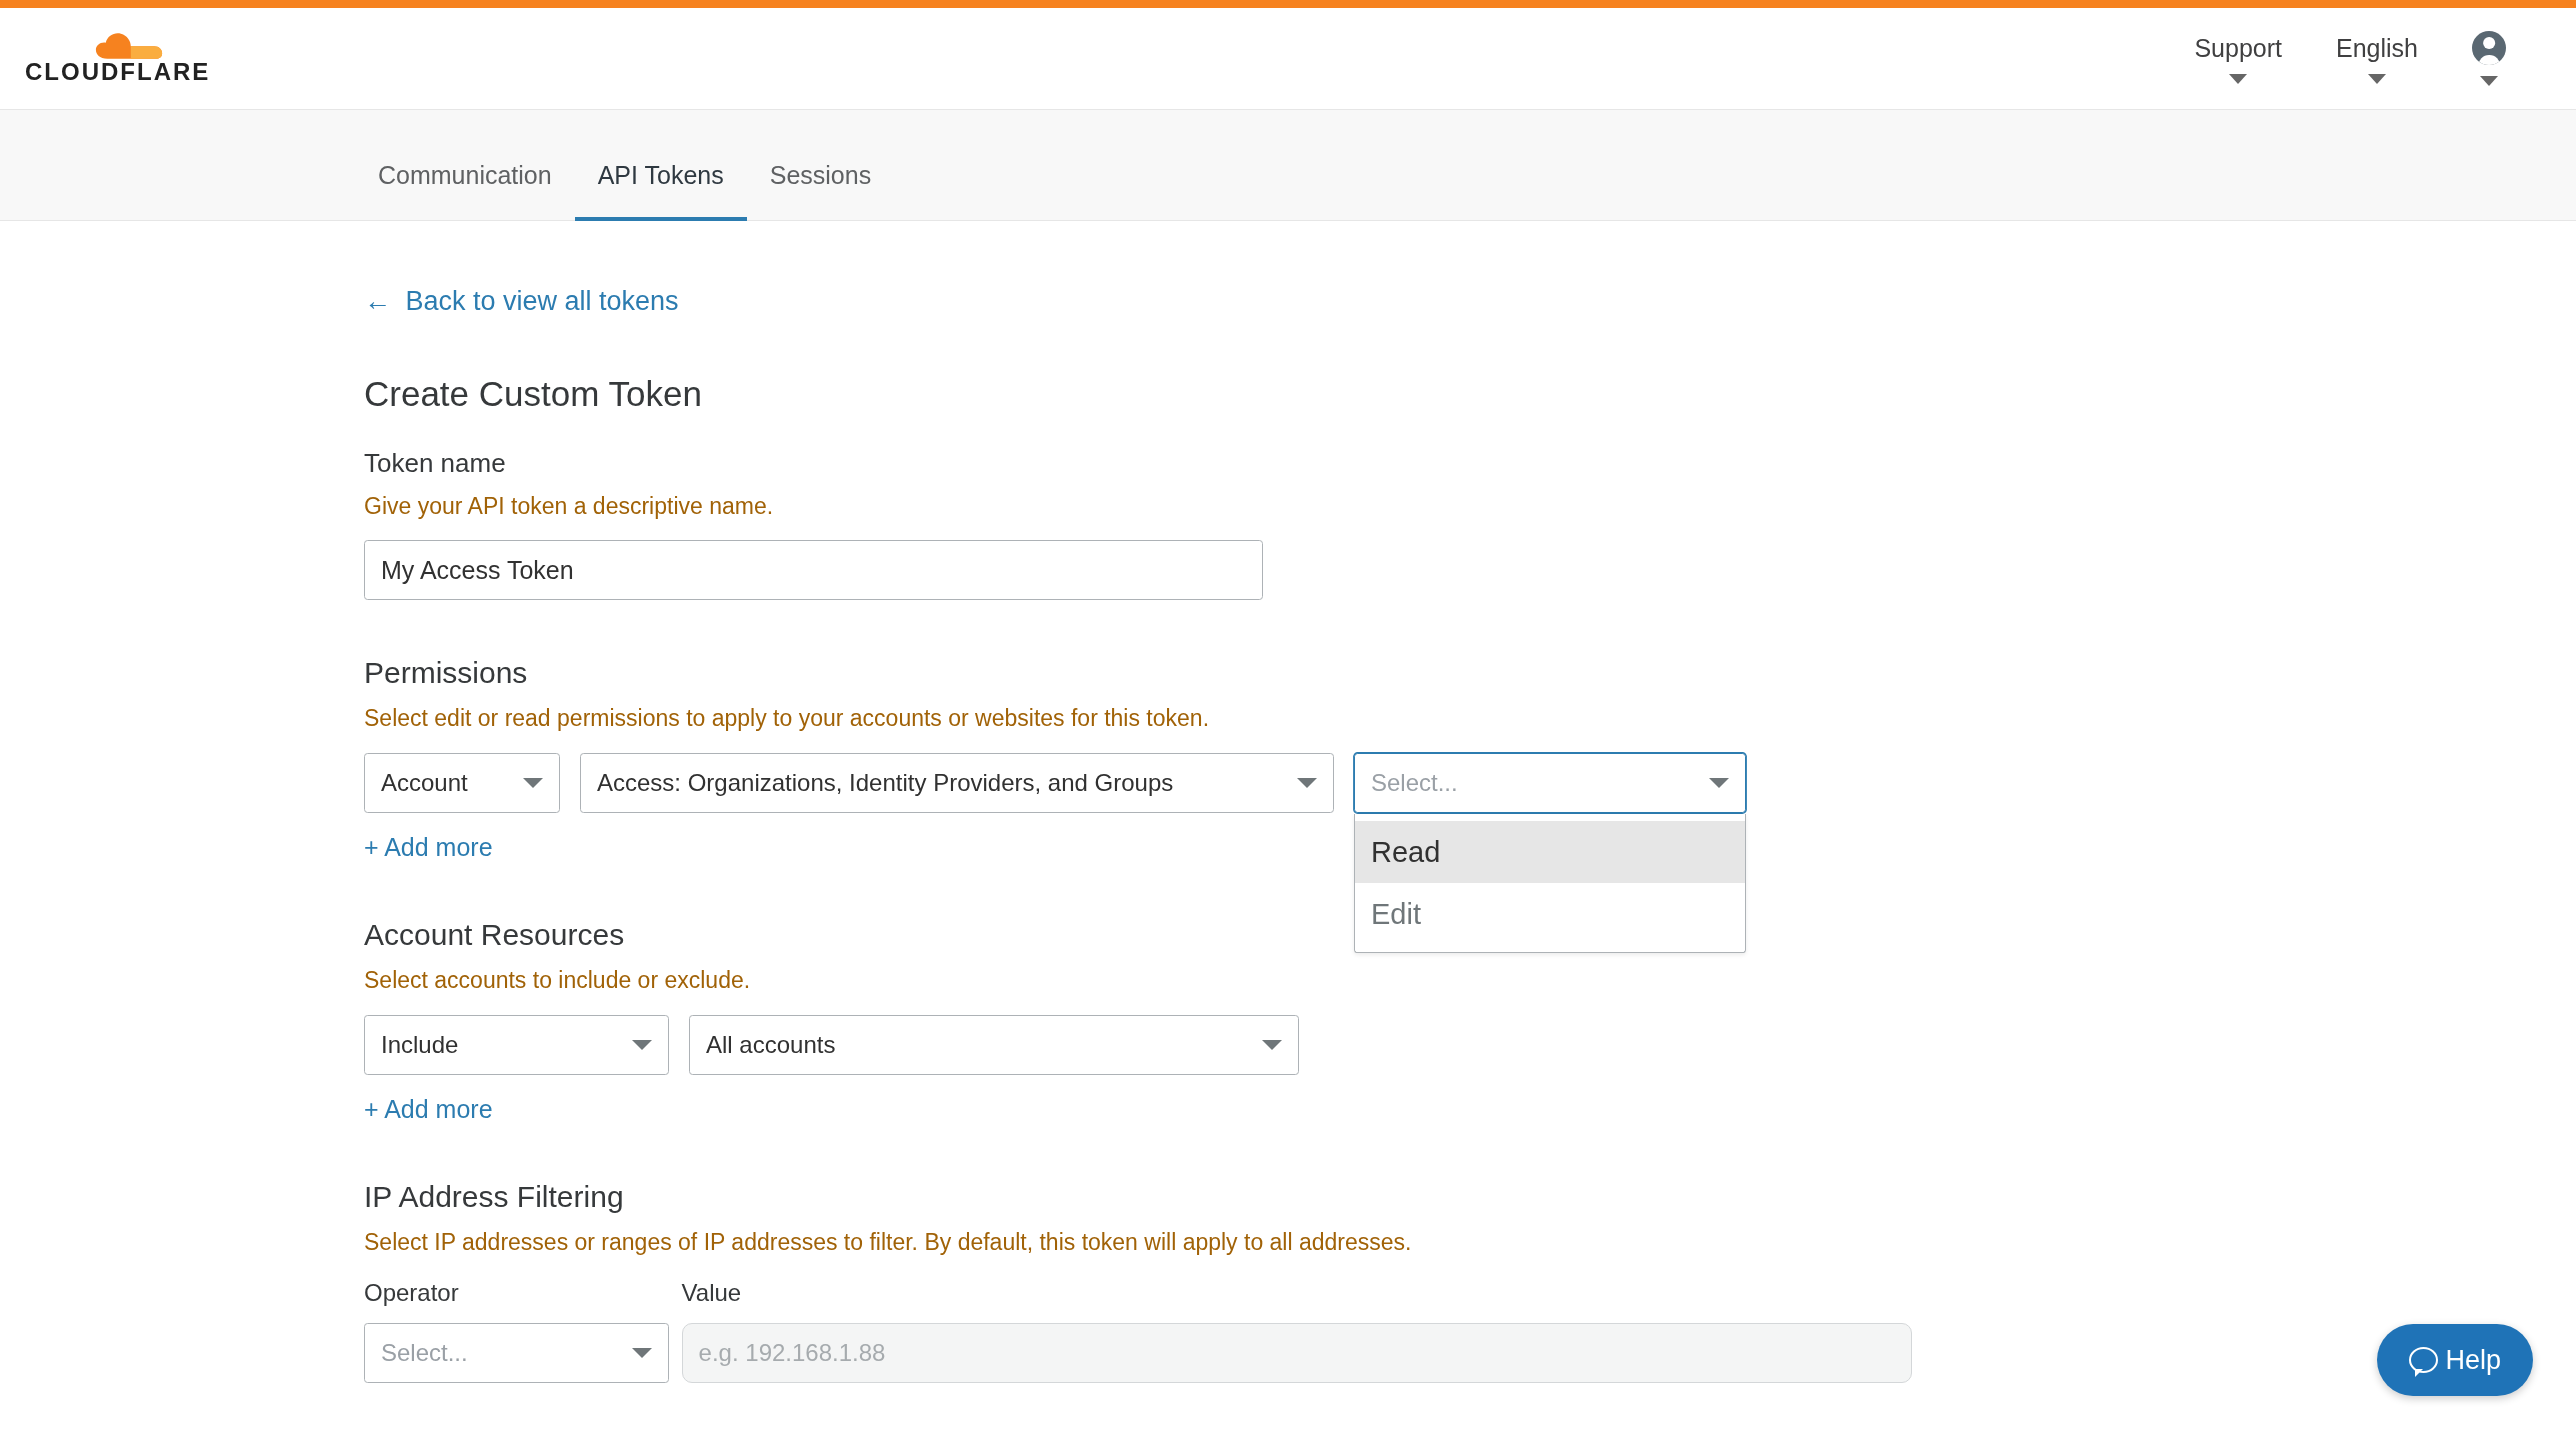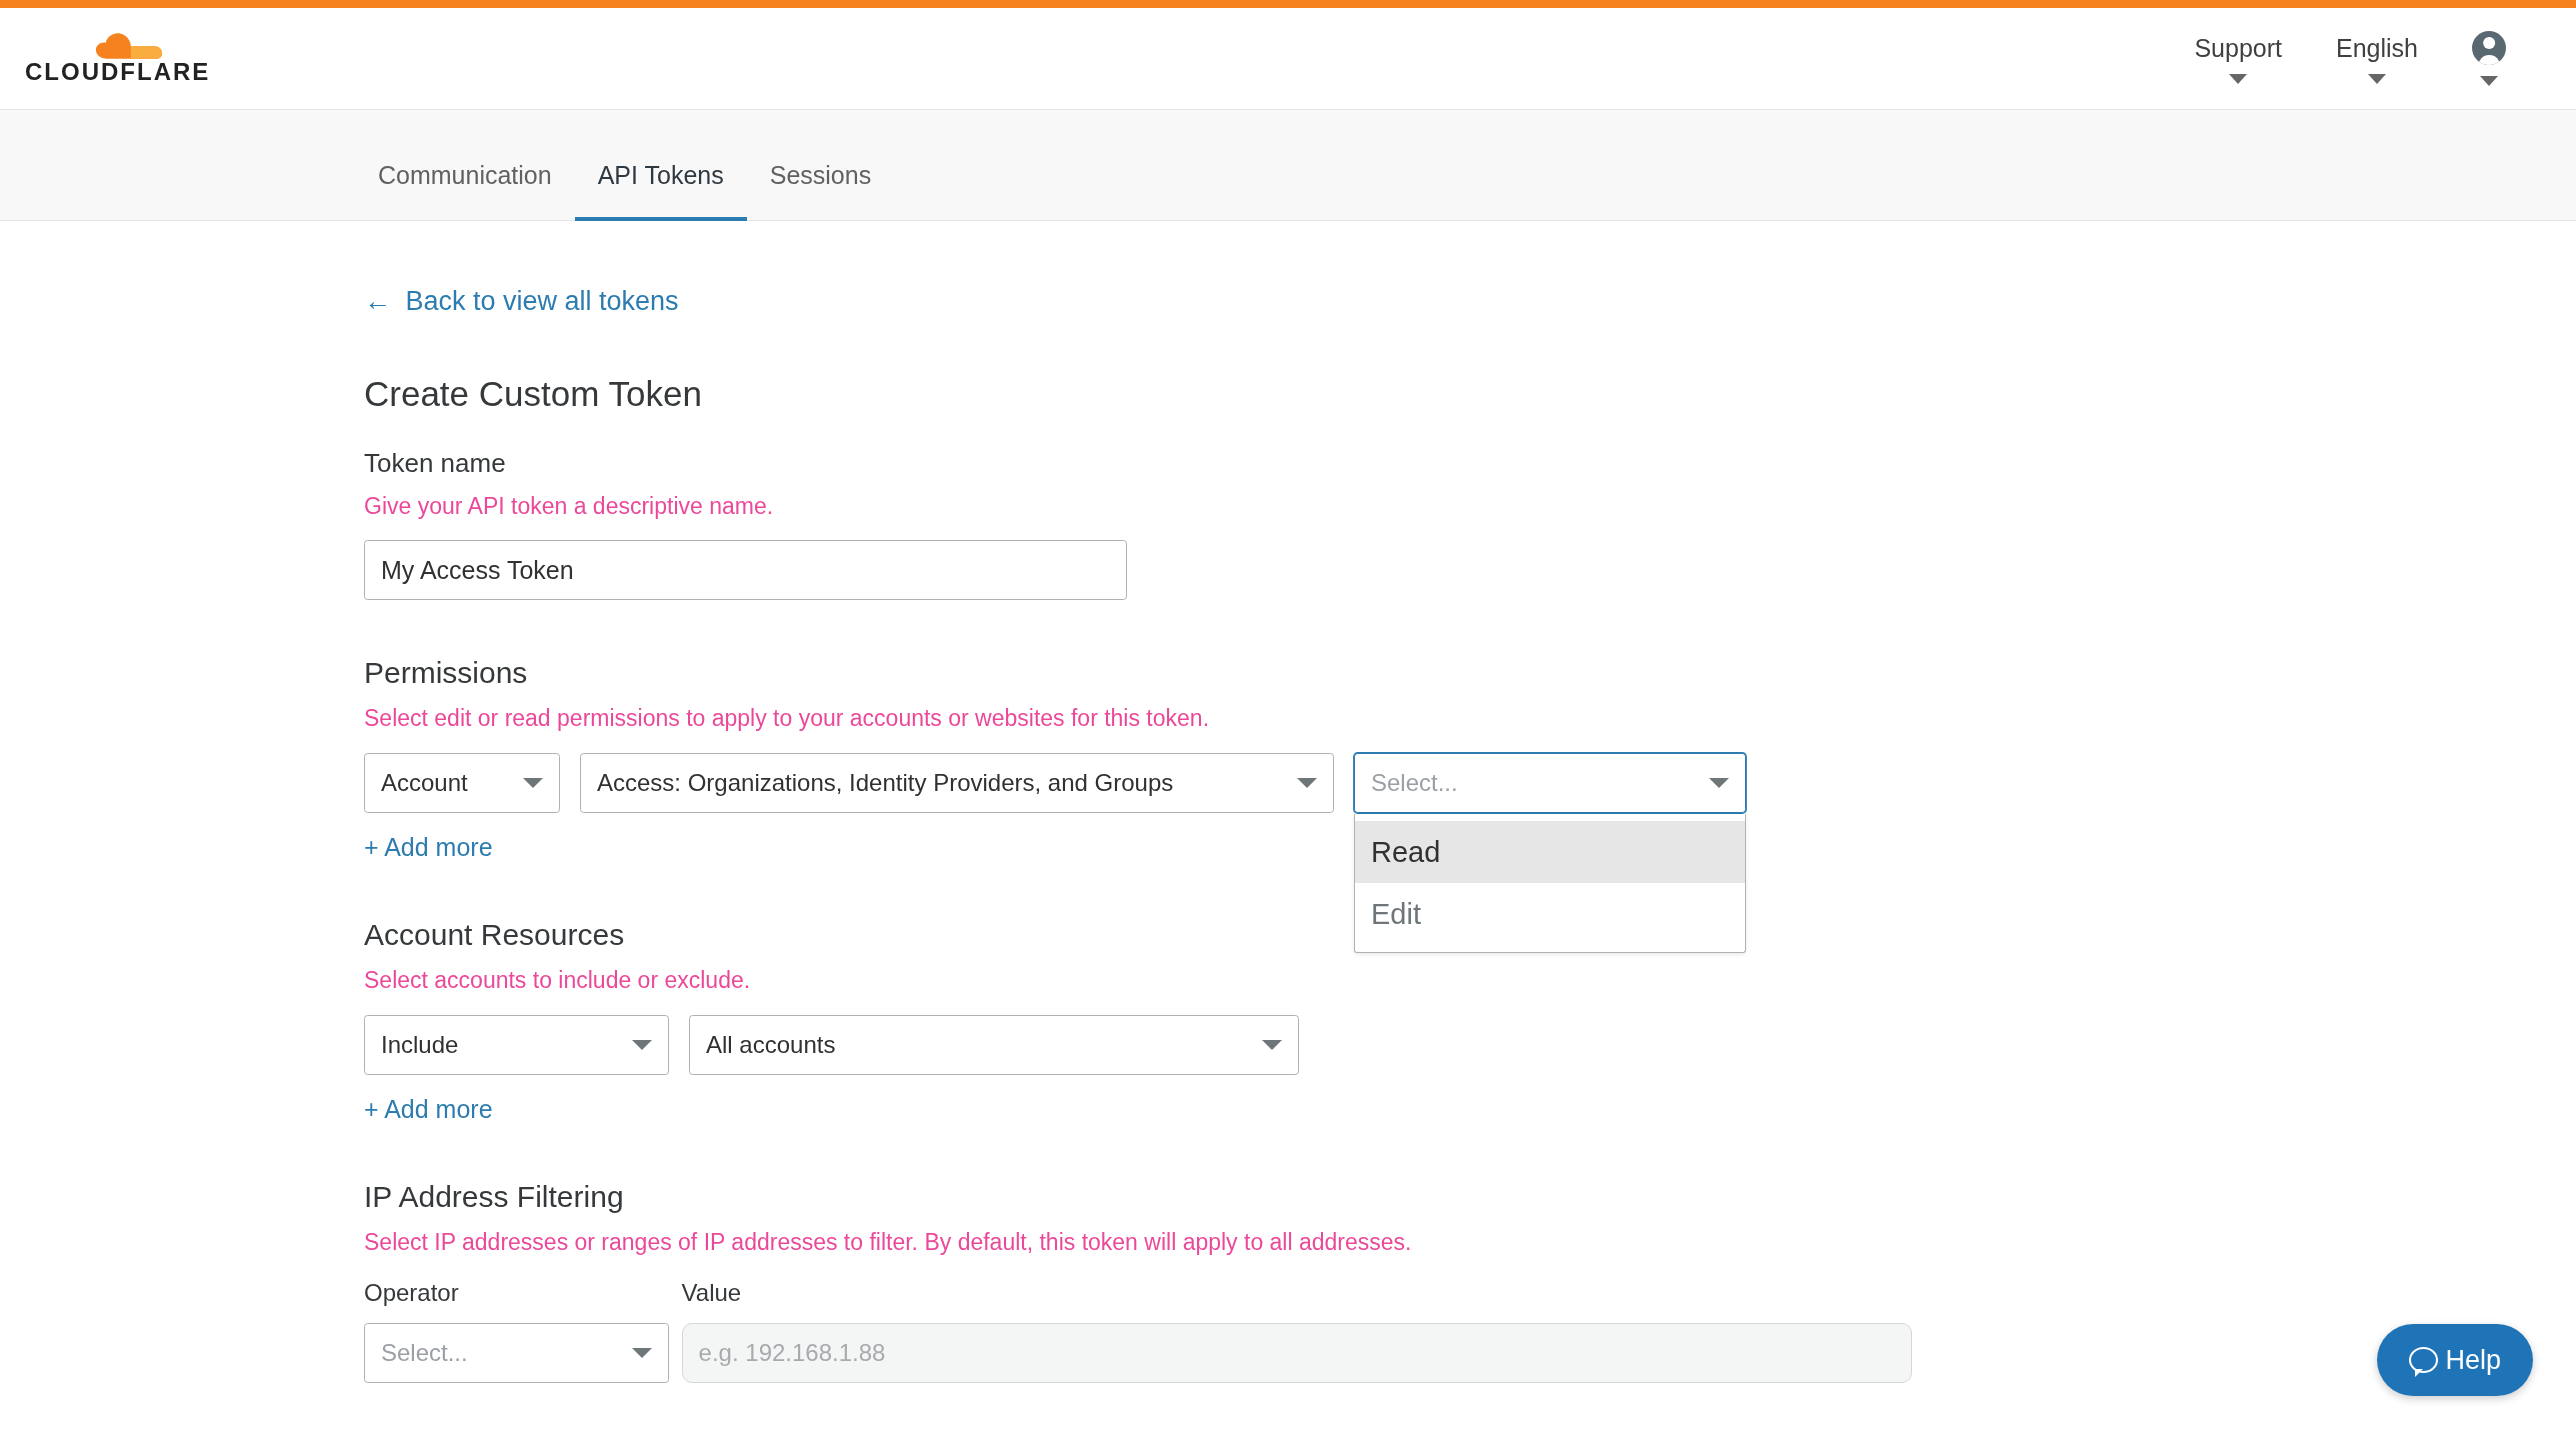--- a/index.html
+++ b/index.html
@@ -148,32 +148,32 @@
     color: #36393b;
     margin: 57px 0 0 0;
   }
   .field-label {
     font-size: 26px;
     color: #36393b;
     margin-top: 34px;
   }
   .field-help {
     font-size: 23px;
-    color: #ec4899;
+    color: #a16207;
     margin-top: 14.4px;
   }
   .section-title {
     font-size: 30px;
     color: #36393b;
     margin-top: 56px;
   }
 
   .text-input {
     margin-top: 20px;
-    width: 763px;
+    width: 899px;
     height: 60px;
     border: 0.9px solid #adb2b6;
     border-radius: 3.6px;
     background: #fff;
     font-size: 25px;
     color: #313131;
     padding: 16px 16px;
     font-family: "Liberation Sans", sans-serif;
   }
   .text-input::placeholder { color: #9aa0a6; }

